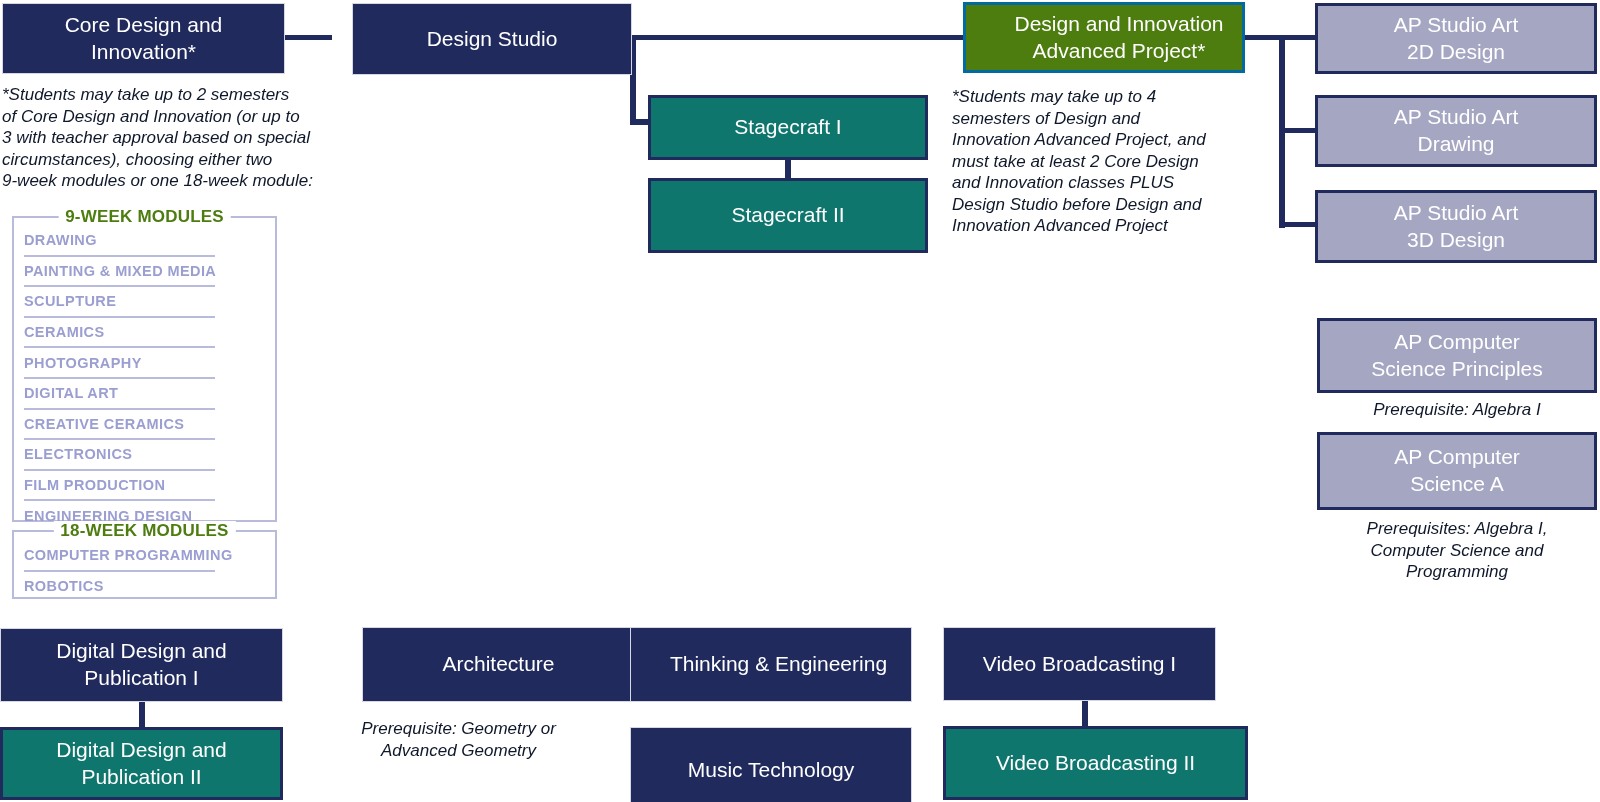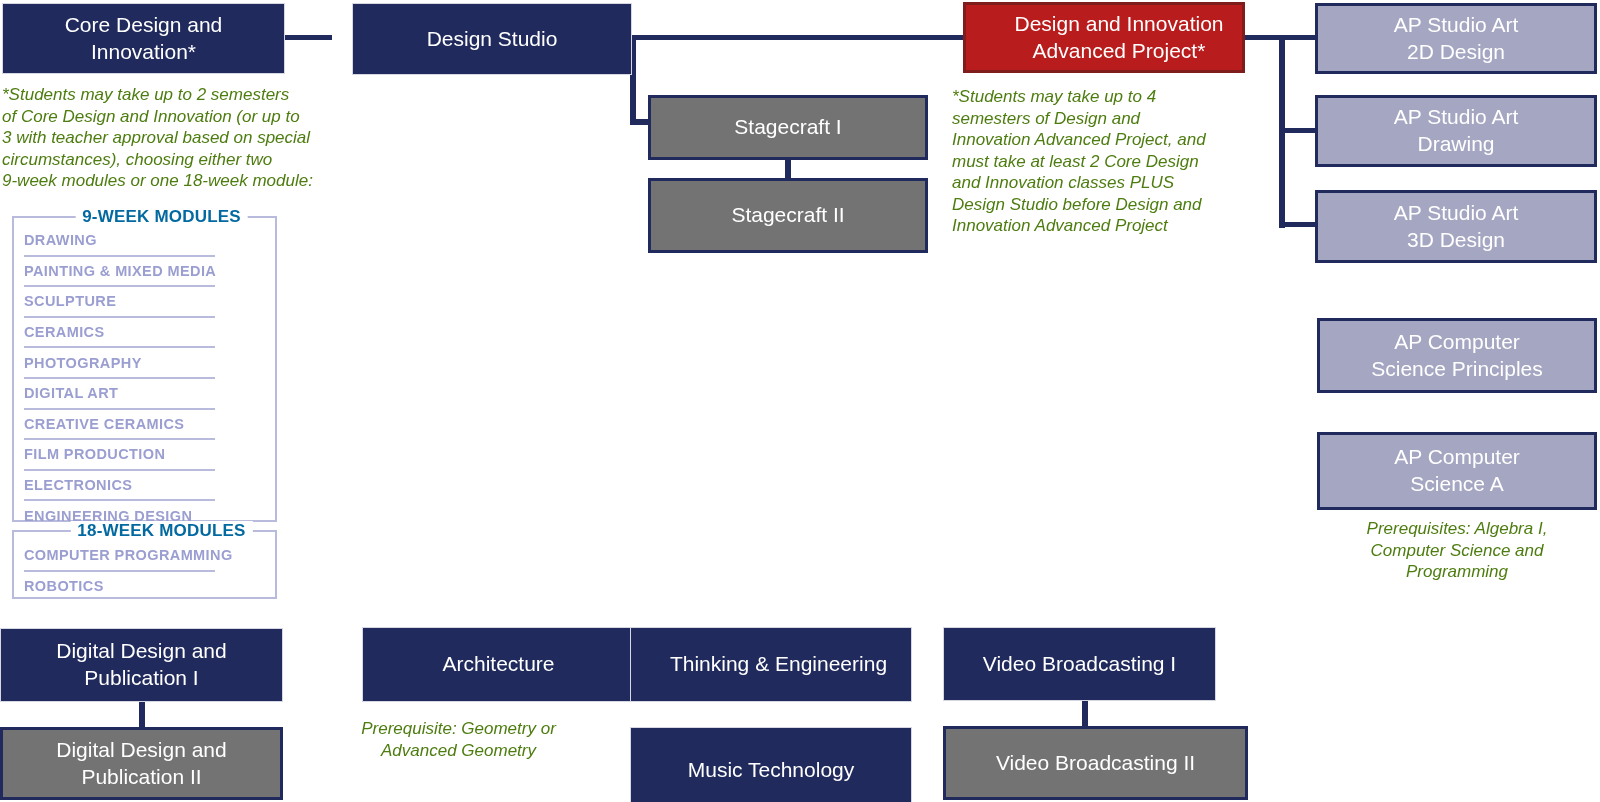--- a/index.html
+++ b/index.html
@@ -7,34 +7,34 @@
     position:relative;width:1600px;height:802px;background:#ffffff;
     font-family:"Liberation Sans", sans-serif;overflow:hidden;
   }
   .box{
     position:absolute;box-sizing:border-box;
     display:flex;align-items:center;justify-content:center;
     text-align:center;color:#ffffff;font-size:21px;line-height:1.28;
     white-space:pre-line;
   }
   .navy{background:#202a5c;border:1px solid #d6d7e2;}
-  .mid{background:#737373;border:3px solid #202a5c;}
-  .adv{background:#b91c1c;border:3px solid #7f1d1d;padding-left:30px;}
+  .mid{background:#0f766e;border:3px solid #202a5c;}
+  .adv{background:#4d7c0f;border:3px solid #0369a1;padding-left:30px;}
   .light{background:#a5a6c2;border:3px solid #202a5c;}
   .conn{position:absolute;background:#202a5c;}
   .note{
-    position:absolute;font-style:italic;color:#4d7c0f;
+    position:absolute;font-style:italic;color:#0f172a;
     font-size:17px;line-height:1.27;white-space:pre-line;
   }
   .prereq{text-align:center;}
   .fieldset{position:absolute;box-sizing:border-box;border:2px solid #b9bbdd;background:#ffffff00;}
   .legend{
     position:absolute;top:-11px;left:50%;transform:translateX(-50%);
     background:#ffffff;padding:0 7px;font-weight:bold;font-size:17px;
-    color:#0369a1;white-space:nowrap;letter-spacing:0.2px;margin-left:17px;
+    color:#4d7c0f;white-space:nowrap;letter-spacing:0.2px;
   }
   .mlist{position:absolute;left:0;right:0;top:0;}
   .mlist.pad9{padding-top:8px;}
   .mlist.pad18{padding-top:9px;}
   .mitem{
     height:28.6px;margin:0 60px 0 10px;display:flex;align-items:center;
     font-weight:bold;font-size:14.5px;letter-spacing:0.4px;color:#9b9ed1;
     border-bottom:2px solid #b9bbdd;white-space:nowrap;
   }
   .mitem.last{border-bottom:none;}
@@ -91,38 +91,39 @@
 3 with teacher approval based on special
 circumstances), choosing either two
 9-week modules or one 18-week module:</div>
   <div class="note" style="left:952px;top:86px;width:300px;">*Students may take up to 4
 semesters of Design and
 Innovation Advanced Project, and
 must take at least 2 Core Design
 and Innovation classes PLUS
 Design Studio before Design and
 Innovation Advanced Project</div>
+  <div class="note prereq" style="left:1317px;top:399px;width:280px;">Prerequisite: Algebra I</div>
   <div class="note prereq" style="left:1302px;top:518px;width:310px;">Prerequisites: Algebra I,
 Computer Science and
 Programming</div>
   <div class="note prereq" style="left:322px;top:718px;width:273px;">Prerequisite: Geometry or
 Advanced Geometry</div>
 
   <div class="fieldset" style="left:12px;top:216px;width:265px;height:306px;">
     <div class="legend">9-WEEK MODULES</div>
     <div class="mlist pad9">
       <div class="mitem">DRAWING</div>
       <div class="mitem">PAINTING &amp; MIXED MEDIA</div>
       <div class="mitem">SCULPTURE</div>
       <div class="mitem">CERAMICS</div>
       <div class="mitem">PHOTOGRAPHY</div>
       <div class="mitem">DIGITAL ART</div>
       <div class="mitem">CREATIVE CERAMICS</div>
+      <div class="mitem">ELECTRONICS</div>
       <div class="mitem">FILM PRODUCTION</div>
-      <div class="mitem">ELECTRONICS</div>
       <div class="mitem last">ENGINEERING DESIGN</div>
     </div>
   </div>
 
   <div class="fieldset" style="left:12px;top:530px;width:265px;height:69px;">
     <div class="legend">18-WEEK MODULES</div>
     <div class="mlist pad18">
       <div class="mitem">COMPUTER PROGRAMMING</div>
       <div class="mitem last">ROBOTICS</div>
     </div>

